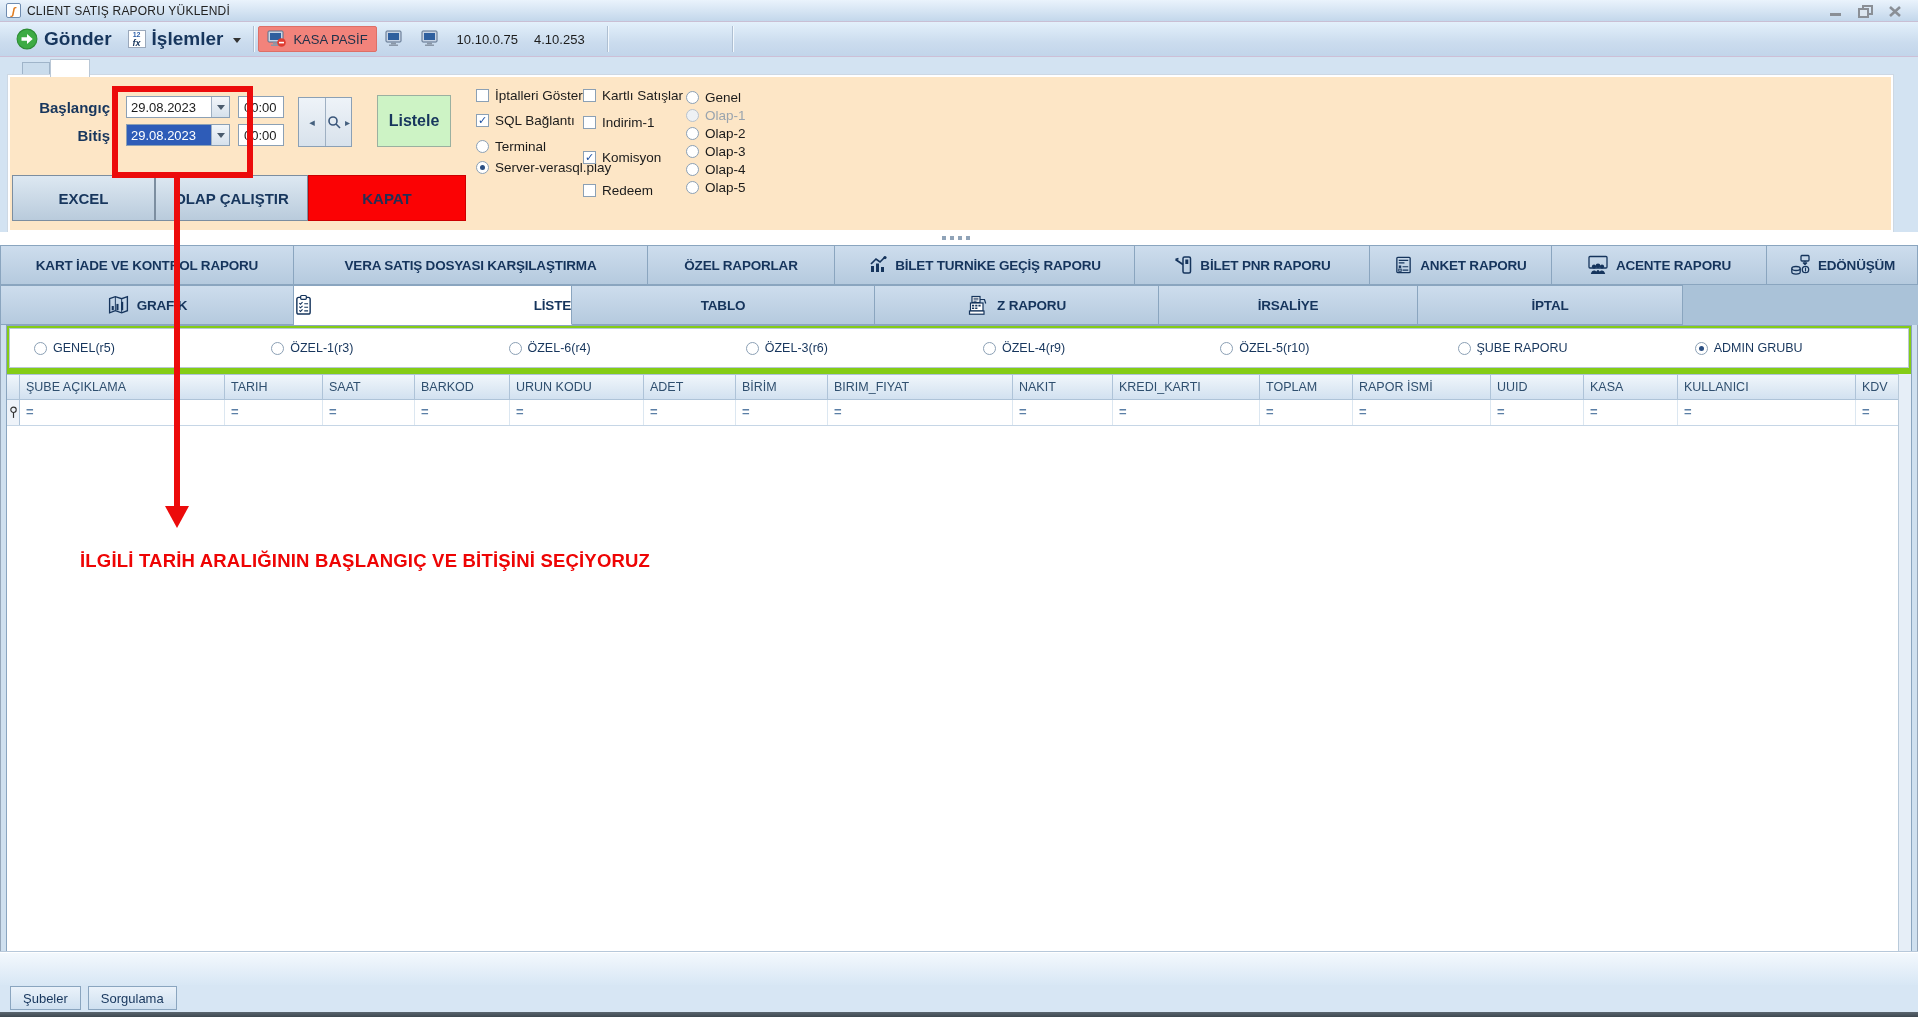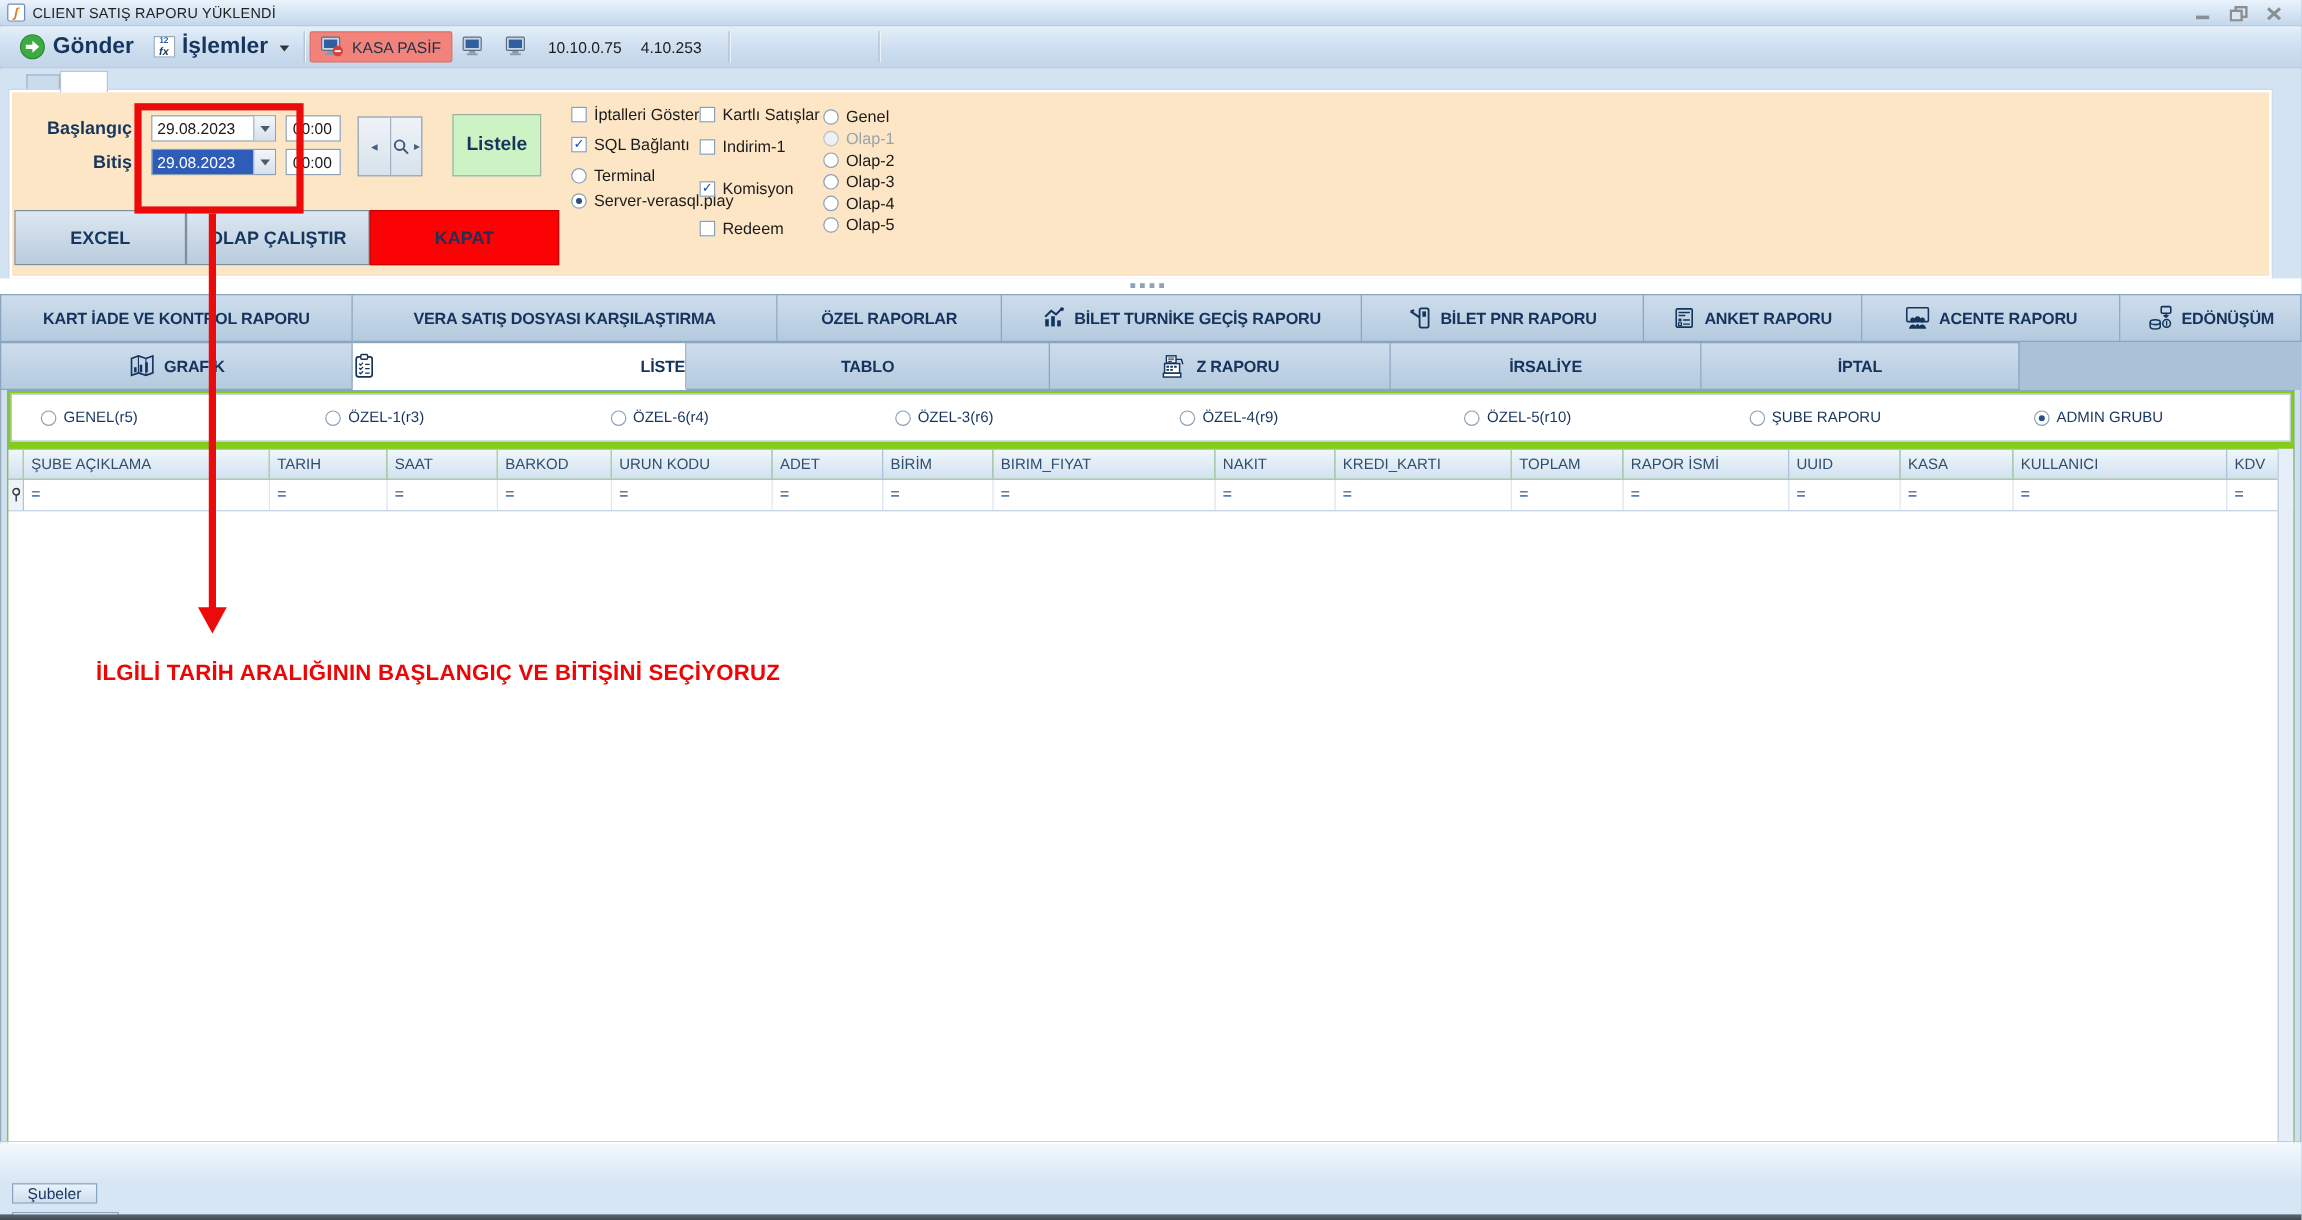--- a/index.html
+++ b/index.html
@@ -110,21 +110,21 @@
   .hs-arrow { width:18px; height:18px; display:flex; align-items:center; justify-content:center; font-size:10px; color:#44607e;
     background:linear-gradient(#f4f8fc,#dbe6f0); border:1px solid #b0c2d4; }
   .hs-arrow.right { position:absolute; right:0; }
   .hs-thumb { position:absolute; left:16px; width:524px; height:16px; top:2px;
     background:linear-gradient(#f0f6fb,#d5e2ee); border:1px solid #9fb6cc; border-radius:1px; display:flex; align-items:center; justify-content:center; gap:2px; }
   .hs-thumb i { width:1px; height:8px; background:#8aa0b6; }
 
   
   .status-strip { position:absolute; left:0; top:952px; width:100%; height:33px;
     background:linear-gradient(#f3f8fd,#d8e7f5); border-top:1px solid #fff; box-shadow:0 -1px 0 #b7c8da; }
-  .bottom-bar { position:absolute; left:0; top:985px; width:100%; height:27px; background:#d7e6f4; display:flex; align-items:flex-start; gap:7px; padding:1px 0 0 10px;flex-direction:column; }
+  .bottom-bar { position:absolute; left:0; top:985px; width:100%; height:27px; background:#d7e6f4; display:flex; align-items:flex-start; gap:7px; padding:1px 0 0 10px; }
   .bottom-tab { height:24px; background:linear-gradient(#eaf2fa,#cfe0f0); border:1px solid #8aa5bf;
     font-size:13px; color:#17365d; display:flex; align-items:center; padding:0 12px; }
   .bottom-line { position:absolute; left:0; top:1012px; width:100%; height:5px; background:linear-gradient(#5b6670,#3e4850); }
 
   
   .anno { position:absolute; z-index:50; pointer-events:none; }
   .anno-rect { left:112px; top:86px; width:141px; height:92px; border:6px solid #ec0b0b; }
   .anno-line { left:174px; top:178px; width:6px; height:330px; background:#ec0b0b; }
   .anno-head { left:165px; top:506px; width:0; height:0; border-left:12px solid transparent; border-right:12px solid transparent; border-top:22px solid #ec0b0b; }
   .anno-text { left:80px; top:550px; font-size:18.5px; font-weight:600; color:#ee0404; letter-spacing:.2px; white-space:nowrap; }

